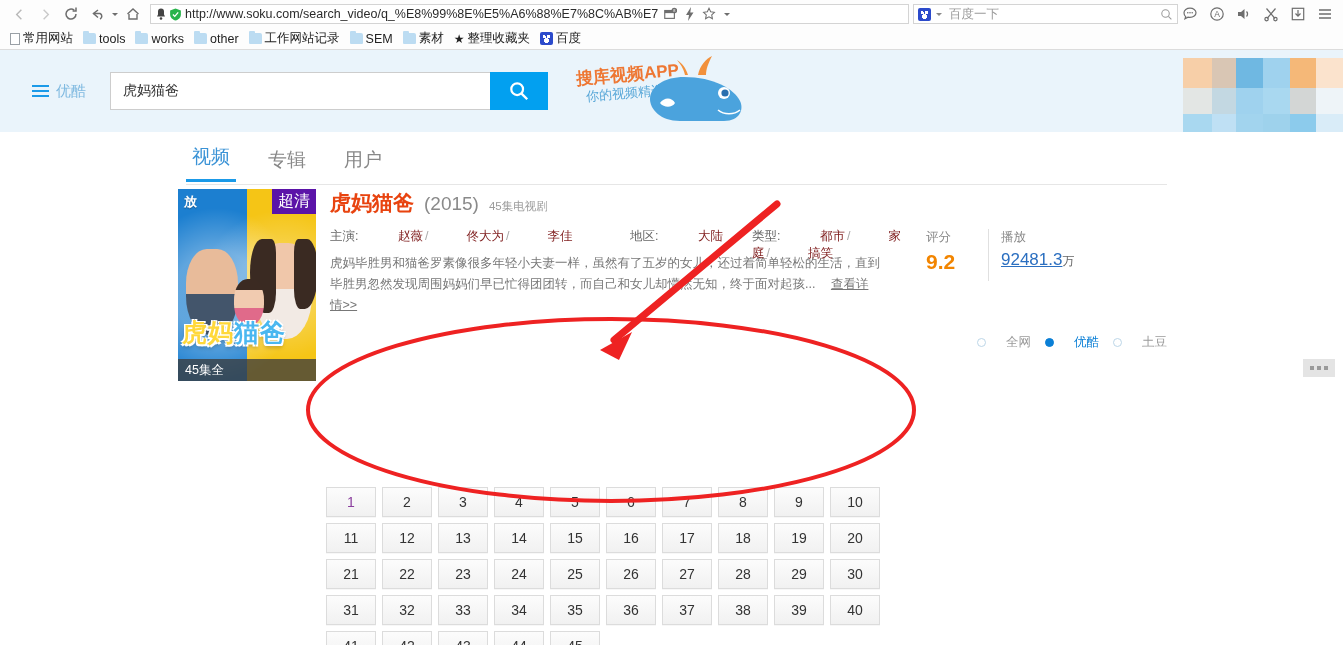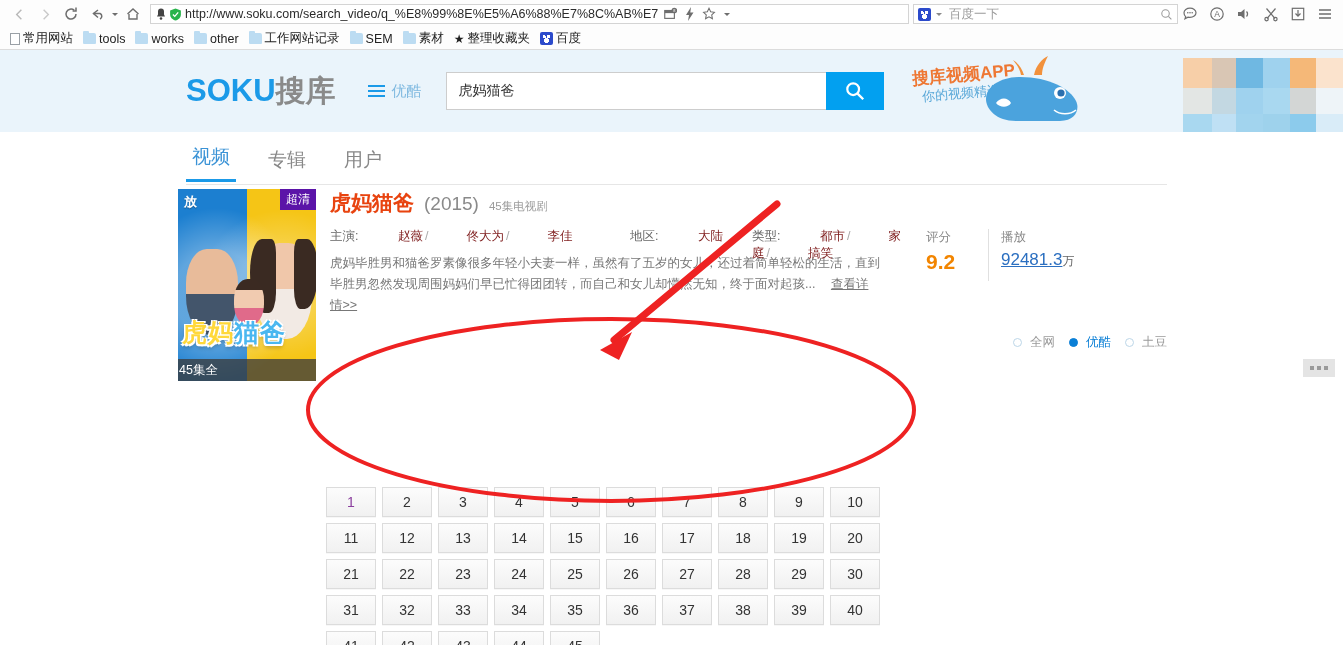--- a/index.html
+++ b/index.html
@@ -107,56 +107,56 @@
   }
   .tab { font-size:19px; color:#888; padding:0 6px 9px 6px; margin-right:26px; cursor:pointer; }
   .tab.active { color:#3b93d6; border-bottom:3px solid #1b9ae8; }
   #tabs-underline {
     position:absolute; left:186px; right:176px; top:52px; height:1px; background:#e6e6e6;
   }
   #site-filter {
     position:absolute; right:176px; top:202px; display:flex; align-items:center; gap:14px;
     font-size:12.5px; color:#9a9a9a;
   }
-  .radio-item { display:flex; align-items:center; gap:8px; cursor:pointer; }
+  .radio-item { display:flex; align-items:center; gap:20px; cursor:pointer; }
   .radio { width:9px; height:9px; border-radius:50%; border:1px solid #bcd6e8; background:#fff; }
   .radio.on { background:#0a7fd6; border-color:#0a7fd6; }
   .radio-item.sel { color:#0a7fd6; }
 
   #result { position:relative; margin-left:178px; margin-top:7px; display:flex; }
   #poster {
     width:138px; height:192px; position:relative; flex:none; overflow:hidden;
     background:linear-gradient(90deg,#1c7fd0 0 50%, #f5c516 50% 100%);
   }
   #poster .shine{position:absolute;inset:0;background:
      radial-gradient(ellipse at 28% 55%, rgba(255,255,255,.30) 0 30%, transparent 58%),
      radial-gradient(ellipse at 75% 50%, rgba(255,255,255,.22) 0 28%, transparent 55%);}
   #poster .fang {
     position:absolute; left:6px; top:4px; color:#fff; font-size:13px; font-weight:bold;
     text-shadow:0 1px 1px rgba(0,0,0,.3);
   }
   #poster-hd {
     position:absolute; right:0; top:0; background:#5b14a8; color:#fff;
-    font-size:12px; padding:2px 6px;
+    font-size:16px; padding:2px 6px;
   }
   #poster .face-l{position:absolute;left:8px;top:60px;width:52px;height:86px;border-radius:40% 40% 45% 45%;background:linear-gradient(180deg,#e8bb9a 0 52%,#43556b 52% 100%);}
   #poster .face-r{position:absolute;right:4px;top:54px;width:56px;height:96px;border-radius:42% 42% 45% 45%;background:linear-gradient(180deg,#f0c7aa 0 48%,#f2eae4 48% 100%);}
   #poster .face-r:before{content:"";position:absolute;left:-6px;top:-4px;width:26px;height:74px;background:#3a2a22;border-radius:50% 20% 30% 60%;}
   #poster .face-r:after{content:"";position:absolute;right:-6px;top:-4px;width:24px;height:70px;background:#3a2a22;border-radius:20% 50% 60% 30%;}
   #poster .kid{position:absolute;left:56px;top:90px;width:30px;height:46px;border-radius:45%;background:linear-gradient(180deg,#3b2a22 0 24%,#f1cbb0 24% 62%,#e06a8a 62% 100%);}
   #poster .title-art {
     position:absolute; left:4px; bottom:32px; font-size:25px; font-weight:bold;
     color:#ffd83b; letter-spacing:1px;
     text-shadow:-1.5px -1.5px 0 #fff,1.5px -1.5px 0 #fff,-1.5px 1.5px 0 #fff,1.5px 1.5px 0 #fff, 0 3px 4px rgba(0,0,0,.35);
   }
   #poster .title-art .b { color:#49b7f0; }
   #poster-footer {
     position:absolute; left:0; bottom:0; width:100%; height:22px;
     background:rgba(60,60,60,.78); color:#fff; font-size:12.5px;
-    display:flex; align-items:center; padding-left:1px;
+    display:flex; align-items:center; padding-left:7px;
   }
 
   #info { margin-left:14px; width:580px; }
   #title-line { display:flex; align-items:baseline; }
   #show-title { font-size:21px; color:#e8430f; font-weight:bold; }
   #show-year { font-size:19px; color:#8a8a8a; margin-left:10px; }
   #show-type { font-size:11.5px; color:#9b9b9b; margin-left:10px; }
   .meta-row { margin-top:11px; font-size:12.5px; color:#666; position:relative; height:16px; }
   .meta-k { color:#666; }
   .meta-v a { color:#7f1d1d; text-decoration:none;margin-left:36px; }
@@ -355,24 +355,20 @@
     <div class="bm">
         <span class="baidu-ic"></span>
         <span>百度</span>
       </div>
   </div>
 </div>
 
 <div id="page">
 
   <div id="soku-header">
-    <div id="logo">
-      <span class="soku">SOKU</span>
-      <span class="cn">搜库</span>
-    </div>
     <div id="youku-link">
       <span class="hamb">
           <span></span>
           <span></span>
           <span></span>
         </span>
       <span id="youku-label">优酷</span>
     </div>
     <div id="search-wrap">
       <input id="soku-search-input" type="text" value="虎妈猫爸" style="">

